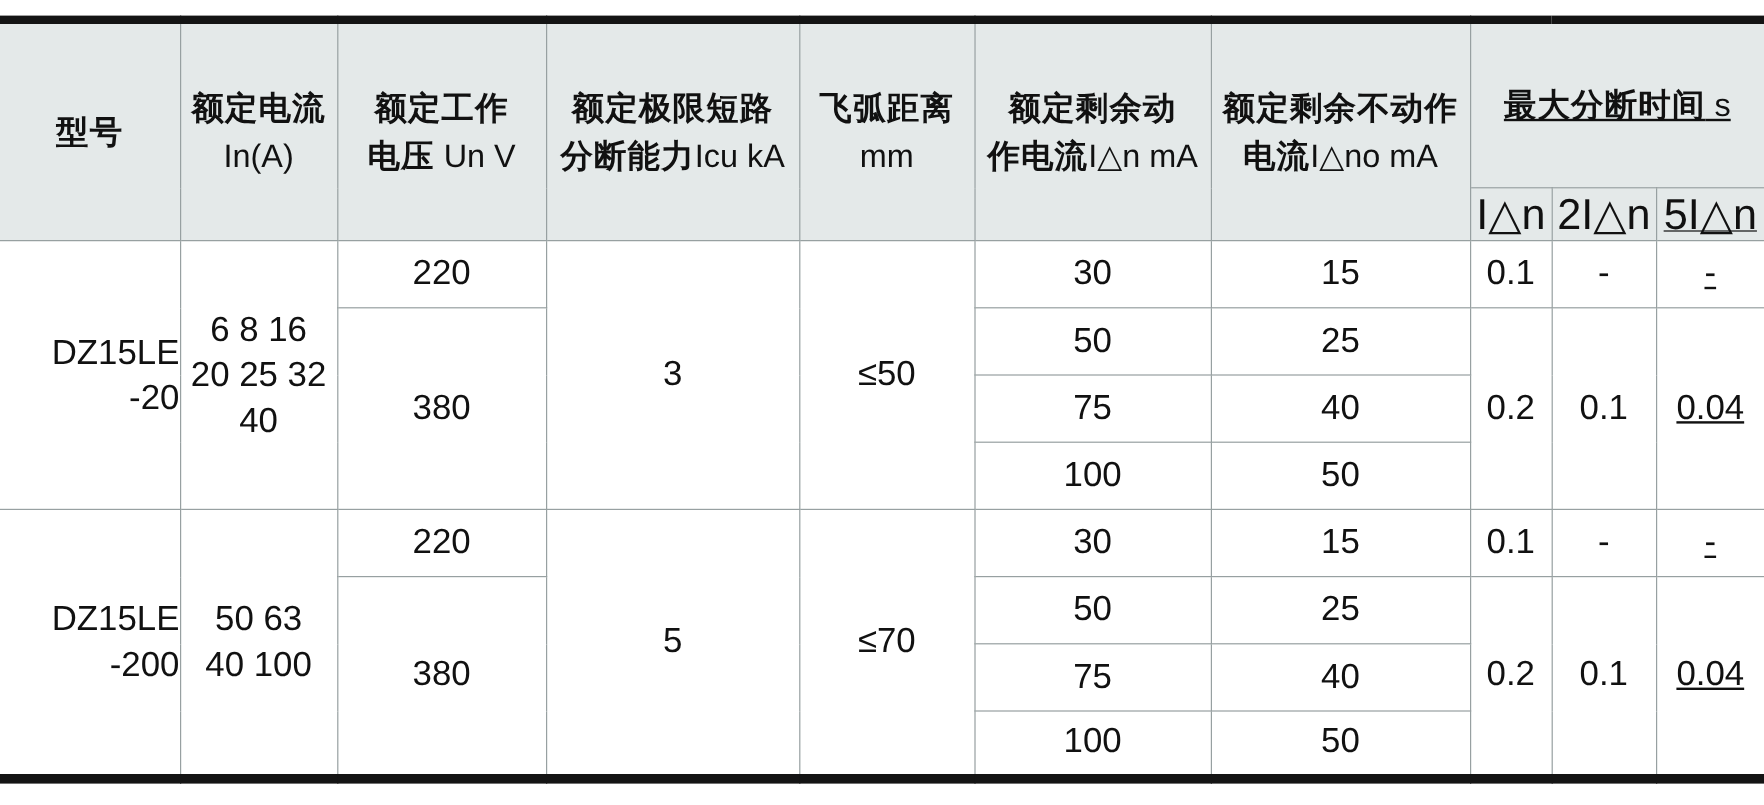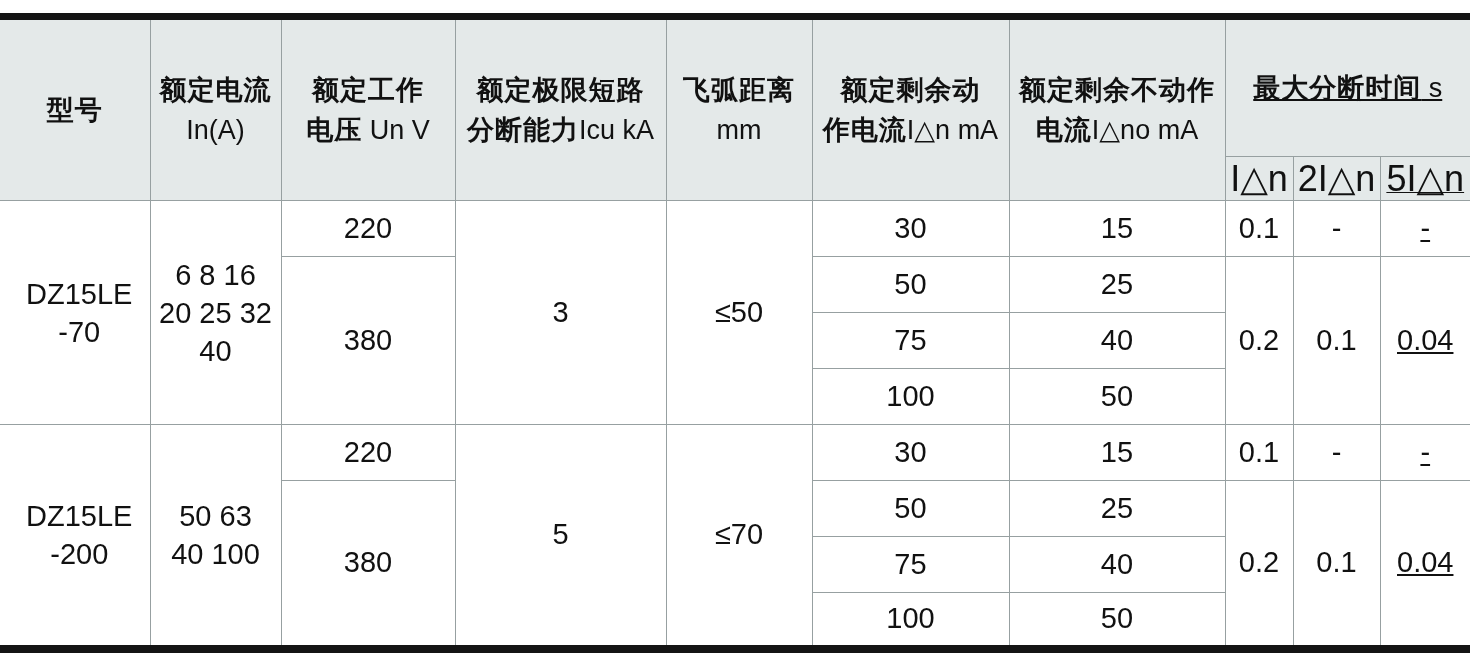--- a/index.html
+++ b/index.html
@@ -39,21 +39,21 @@
   tr.h2 { height: 44px; }
   tbody tr { height: 56px; }
 
   .hl { line-height: 40px; font-size: 27px; white-space: nowrap; }
   .zh { font-weight: 700; letter-spacing: 1px; }
   .lat { font-weight: 400; letter-spacing: 0; }
   .sub { font-size: 36px; font-weight: 400; }
 
   td { font-size: 29px; }
   td .bl { line-height: 38px; font-size: 29px; white-space: nowrap; }
-  td.model-cell { text-align: center; padding-left: 9px; }
+  td.model-cell { text-align: right; padding-left: 9px; }
 </style>
 </head>
 <body>
 
 <div class="sheet">
   <table class="spec">
     <colgroup>
       <col style="width:150px">
         <col style="width:131px">
         <col style="width:174px">
@@ -104,21 +104,21 @@
         <th><span class="sub">2I△n</span></th>
         <th class="no-right"><span class="sub">5I△n</span></th>
       </tr>
     </thead>
 
     <tbody>
 
       <tr>
         <td rowspan="4" class="model-cell no-left">
           <div class="bl">DZ15LE</div>
-          <div class="bl">-70</div>
+          <div class="bl">-20</div>
         </td>
         <td rowspan="4">
           <div class="bl">6 8 16</div>
           <div class="bl">20 25 32</div>
           <div class="bl">40</div>
         </td>
         <td>220</td>
         <td rowspan="4">3</td>
         <td rowspan="4">≤50</td>
         <td>30</td>

